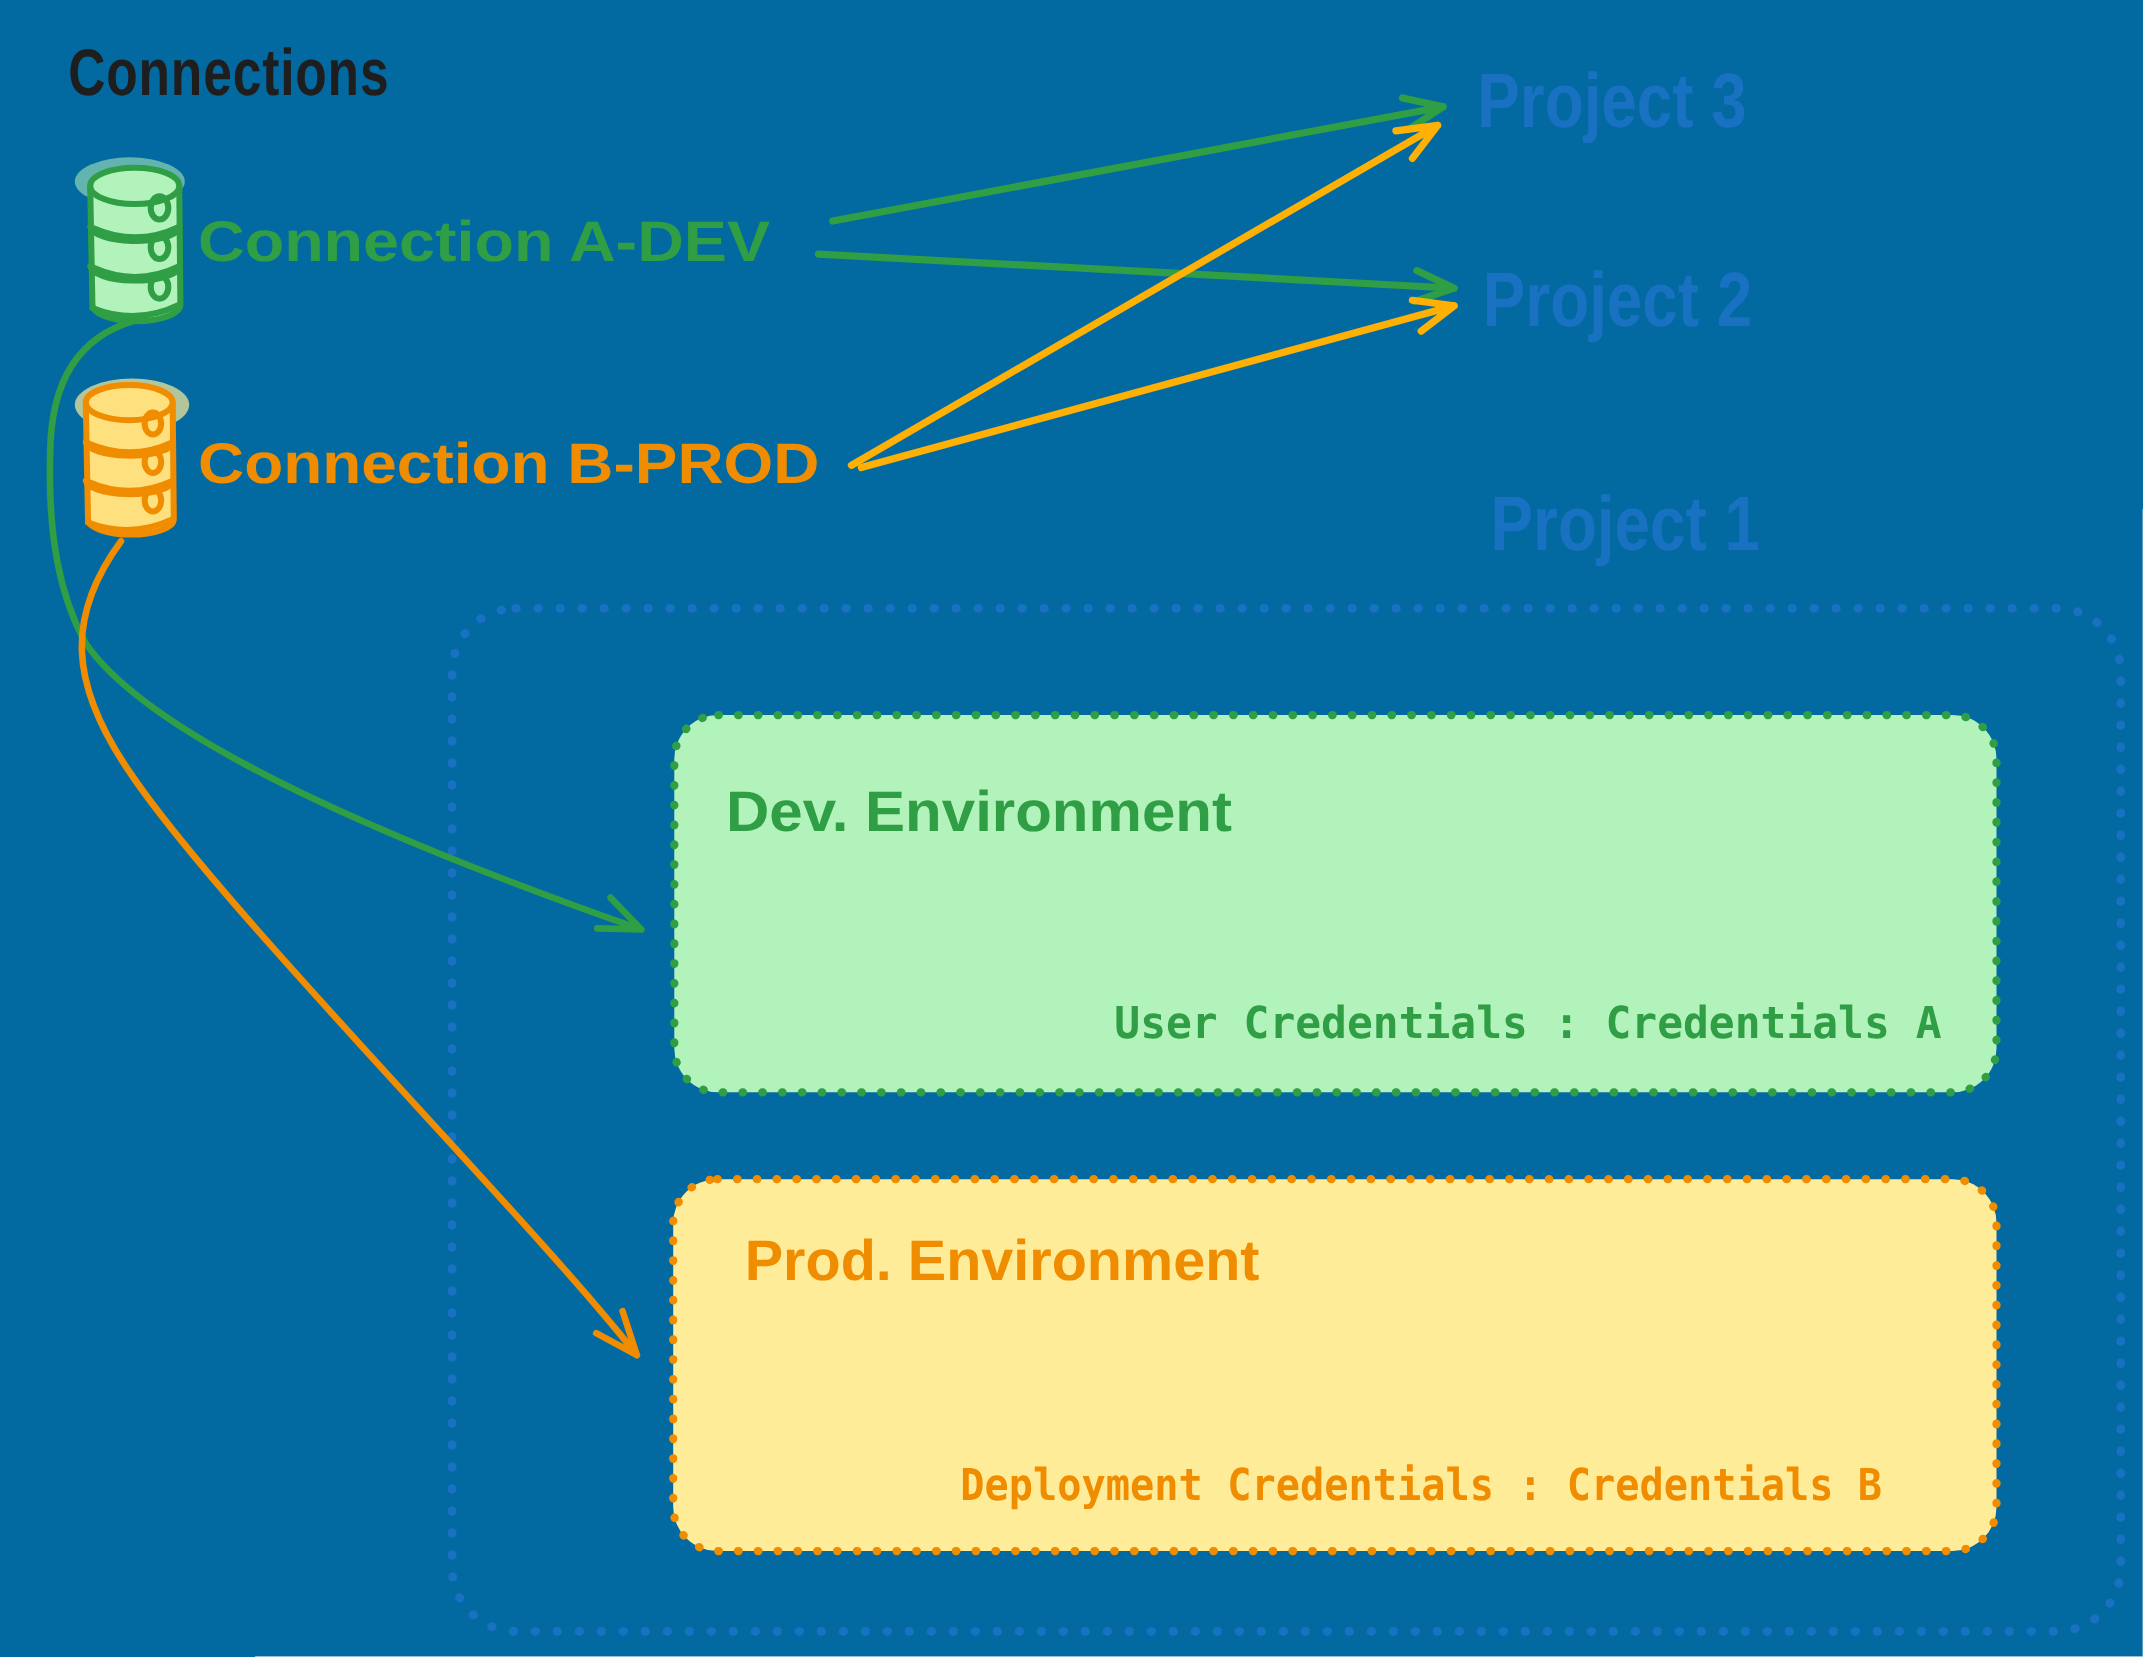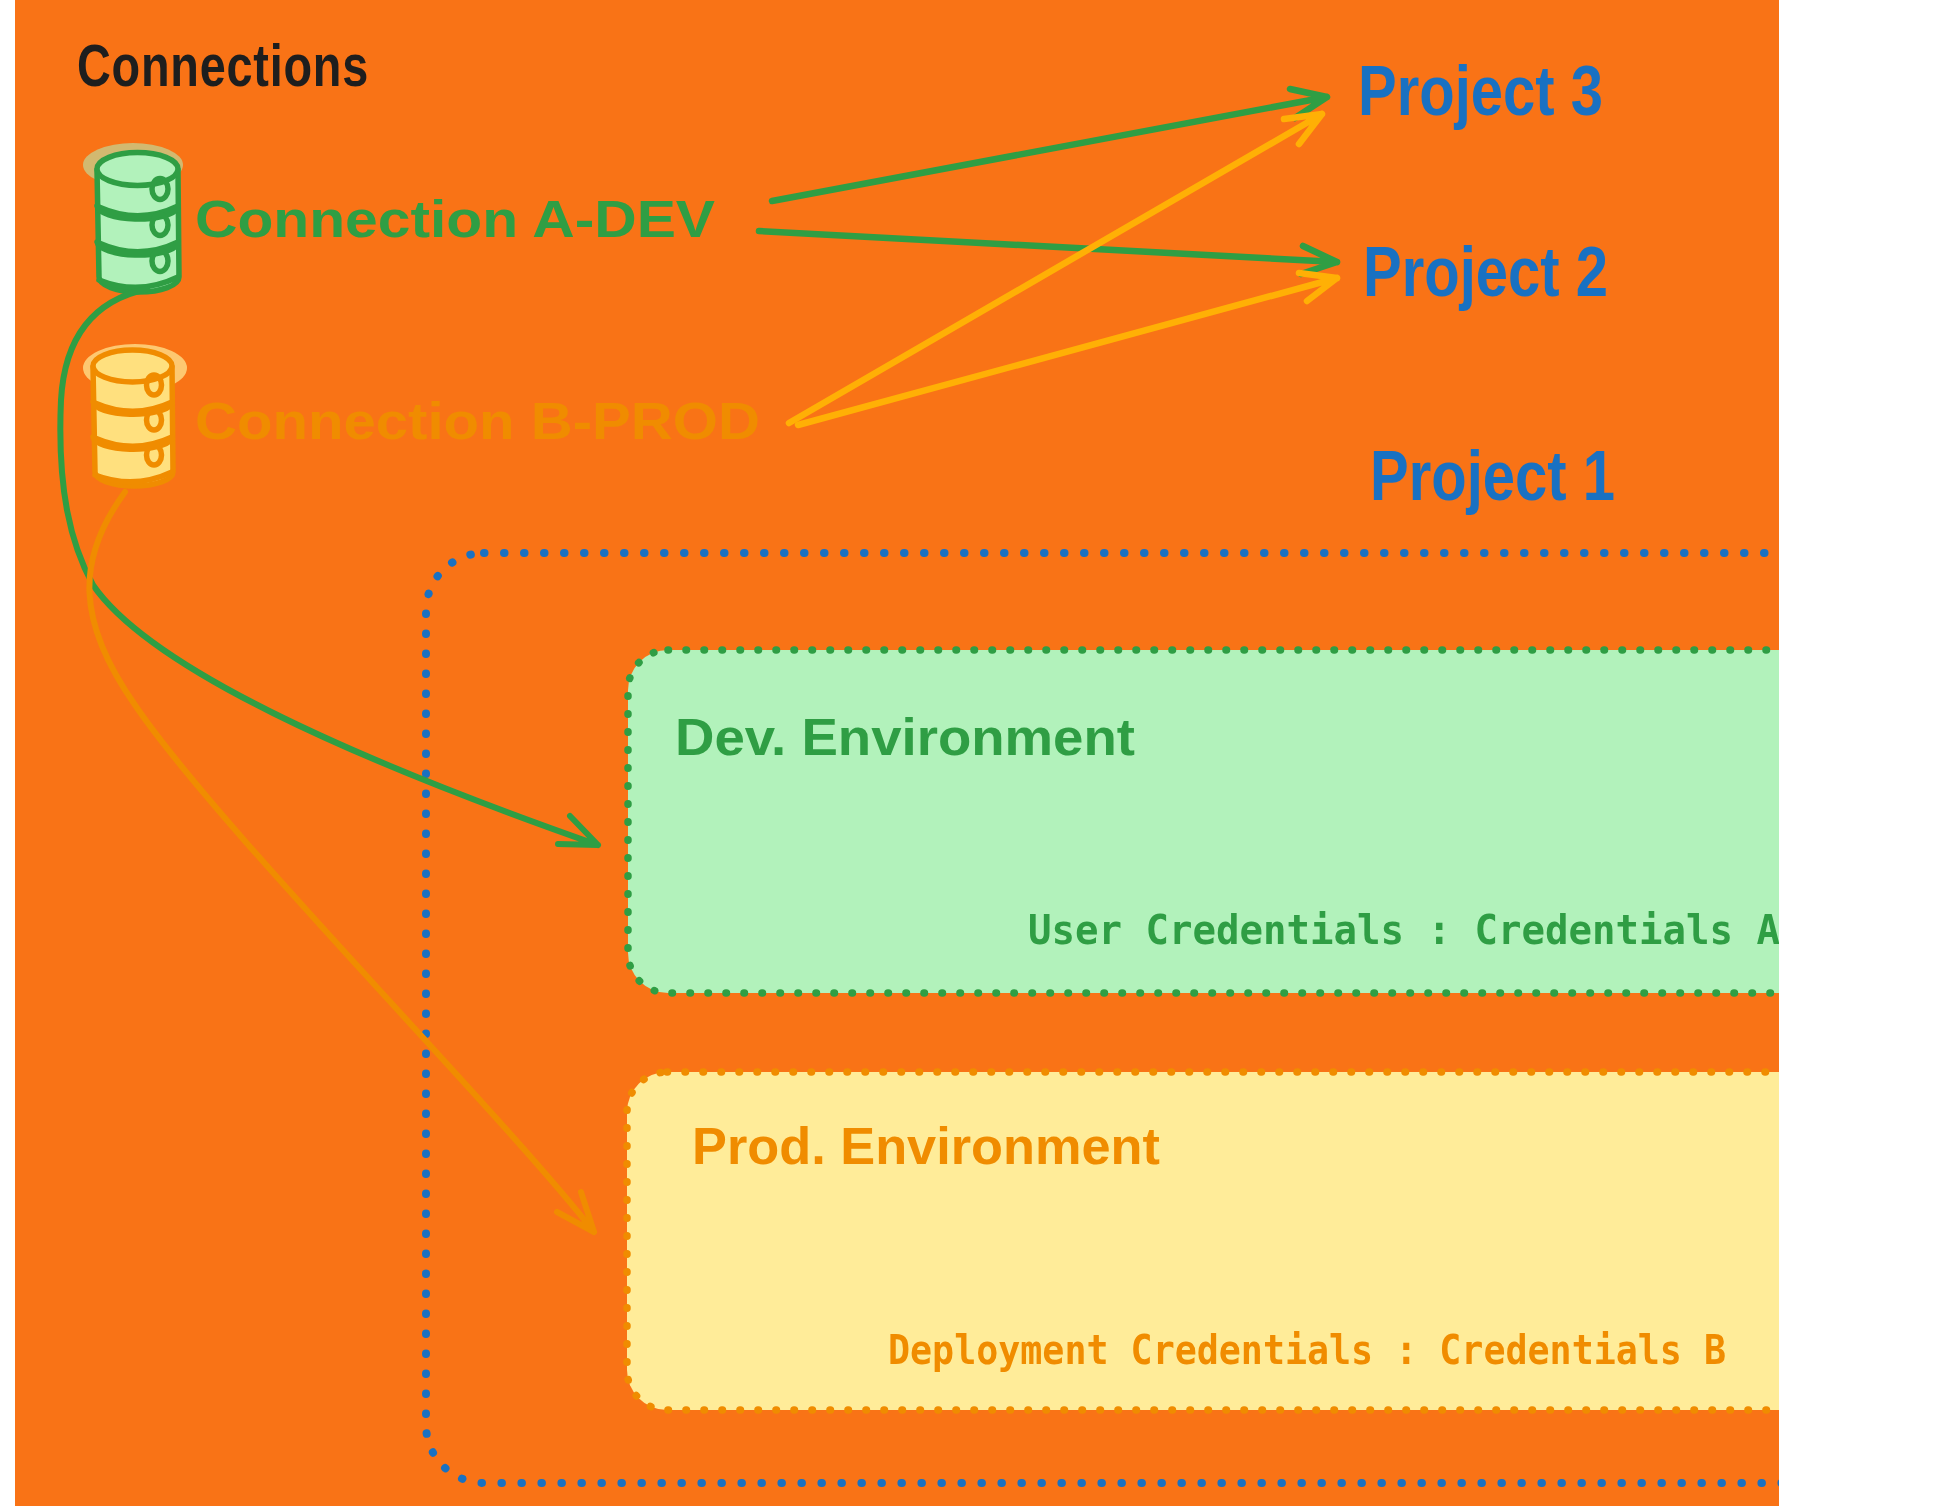--- a/index.html
+++ b/index.html
@@ -1,26 +1,25 @@
 <!DOCTYPE html>
 <html><head>
 <meta charset="utf-8">
 <style>
   html, body {
     margin: 0;
     padding: 0;
     background: #ffffff;
   }
   .canvas-wrap {
-    width: 1764px;
+    width: 1948px;
     height: 1506px;
     position: relative;
-    background: #f97316;
+    background: #0369a1;
     overflow: hidden;
-    margin-left: 15px;
   }
   svg { display: block; }
   text { user-select: none; }
   .hand {
     font-family: "Liberation Sans", sans-serif;
     font-weight: 700;
   }
   .mono {
     font-family: "DejaVu Sans Mono", monospace;
     font-weight: 700;

